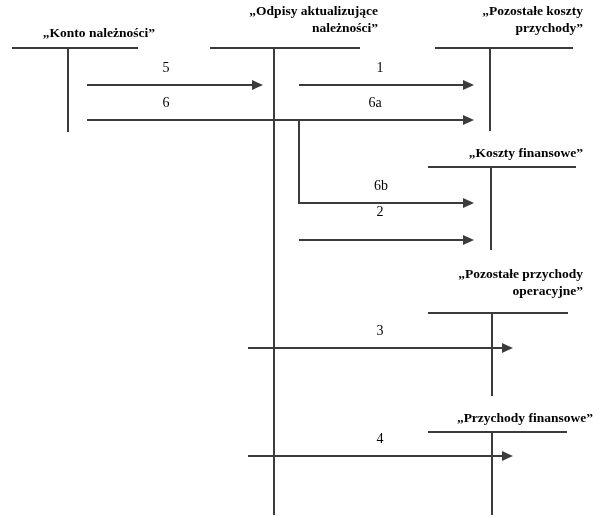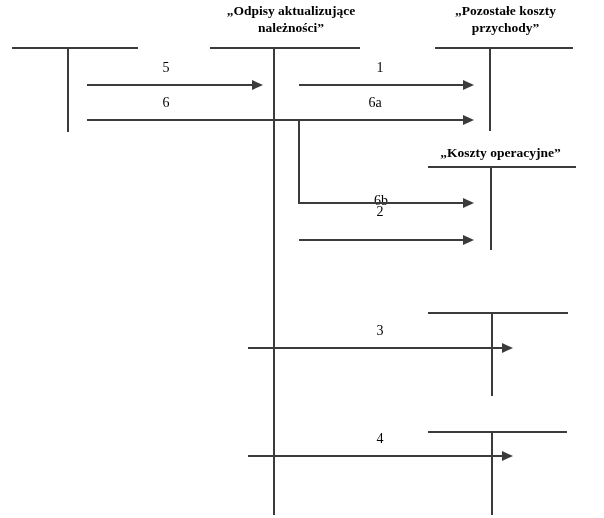--- a/index.html
+++ b/index.html
@@ -9,21 +9,21 @@
     width:604px;height:518px;
     background:var(--bg,#ffffff);
     overflow:hidden;
     font-family:"Liberation Serif", serif;
   }
   .acct-title{
     position:absolute;
     font-weight:bold;
     font-size:13.5px;
     line-height:17px;
-    text-align:center;
+    text-align:right;
     color:var(--text,#000);
     white-space:normal;
   }
   .hline{
     position:absolute;height:2px;
     background:var(--line,#3b3b3b);
   }
   .vline{
     position:absolute;width:2px;
     background:var(--line,#3b3b3b);
@@ -44,56 +44,59 @@
     font-size:14px;
     text-align:center;
     color:var(--text,#000);
   }
 </style>
 </head>
 <body>
 
 <div id="canvas" style="--bg: #ffffff; --line: #3b3b3b; --text: #000000;">
 
+  <div class="acct-title" style="left:5px; top:24px; width:150px;">„Konto należności”</div>
   <div class="hline" style="left:12px; top:47px; width:126px;"></div>
   <div class="vline" style="left:67px; top:47px; height:85px;"></div>
 
   <div class="acct-title" style="left:204px; top:2px; width:174px;">„Odpisy aktualizujące należności”</div>
   <div class="hline" style="left:210px; top:47px; width:150px;"></div>
   <div class="vline" style="left:273px; top:47px; height:468px;"></div>
 
   <div class="acct-title" style="left:428px; top:2px; width:155px;">„Pozostałe koszty przychody”</div>
   <div class="hline" style="left:435px; top:47px; width:138px;"></div>
   <div class="vline" style="left:489px; top:47px; height:84px;"></div>
 
-  <div class="acct-title" style="left:418px; top:144px; width:165px;">„Koszty operacyjne”</div>
+  <div class="acct-title" style="left:418px; top:144px; width:165px;">„Koszty finansowe”</div>
   <div class="hline" style="left:428px; top:166px; width:148px;"></div>
   <div class="vline" style="left:490px; top:166px; height:84px;"></div>
 
+  <div class="acct-title" style="left:415px; top:265px; width:168px;">„Pozostałe przychody operacyjne”</div>
   <div class="hline" style="left:428px; top:312px; width:140px;"></div>
   <div class="vline" style="left:491px; top:312px; height:84px;"></div>
 
+  <div class="acct-title" style="left:415px; top:409px; width:178px;">„Przychody finansowe”</div>
   <div class="hline" style="left:428px; top:431px; width:139px;"></div>
   <div class="vline" style="left:491px; top:431px; height:84px;"></div>
 
   <div class="flow-label" style="left:149px; top:60px;">5</div>
   <div class="arrow-line" style="left:87px; top:84px; width:166px;"></div>
   <div class="arrow-head" style="left:252px; top:80px;"></div>
 
   <div class="flow-label" style="left:363px; top:60px;">1</div>
   <div class="arrow-line" style="left:299px; top:84px; width:164px;"></div>
   <div class="arrow-head" style="left:463px; top:80px;"></div>
 
   <div class="flow-label" style="left:149px; top:95px;">6</div>
   <div class="flow-label" style="left:358px; top:95px;">6a</div>
   <div class="arrow-line" style="left:87px; top:119px; width:376px;"></div>
   <div class="arrow-head" style="left:463px; top:115px;"></div>
 
   <div class="vline" style="left:298px; top:120px; height:84px;"></div>
-  <div class="flow-label" style="left:364px; top:193px;">6b</div>
+  <div class="flow-label" style="left:364px; top:178px;">6b</div>
   <div class="arrow-line" style="left:298px; top:202px; width:165px;"></div>
   <div class="arrow-head" style="left:463px; top:198px;"></div>
 
   <div class="flow-label" style="left:363px; top:204px;">2</div>
   <div class="arrow-line" style="left:299px; top:239px; width:164px;"></div>
   <div class="arrow-head" style="left:463px; top:235px;"></div>
 
   <div class="flow-label" style="left:363px; top:323px;">3</div>
   <div class="arrow-line" style="left:248px; top:347px; width:254px;"></div>
   <div class="arrow-head" style="left:502px; top:343px;"></div>

